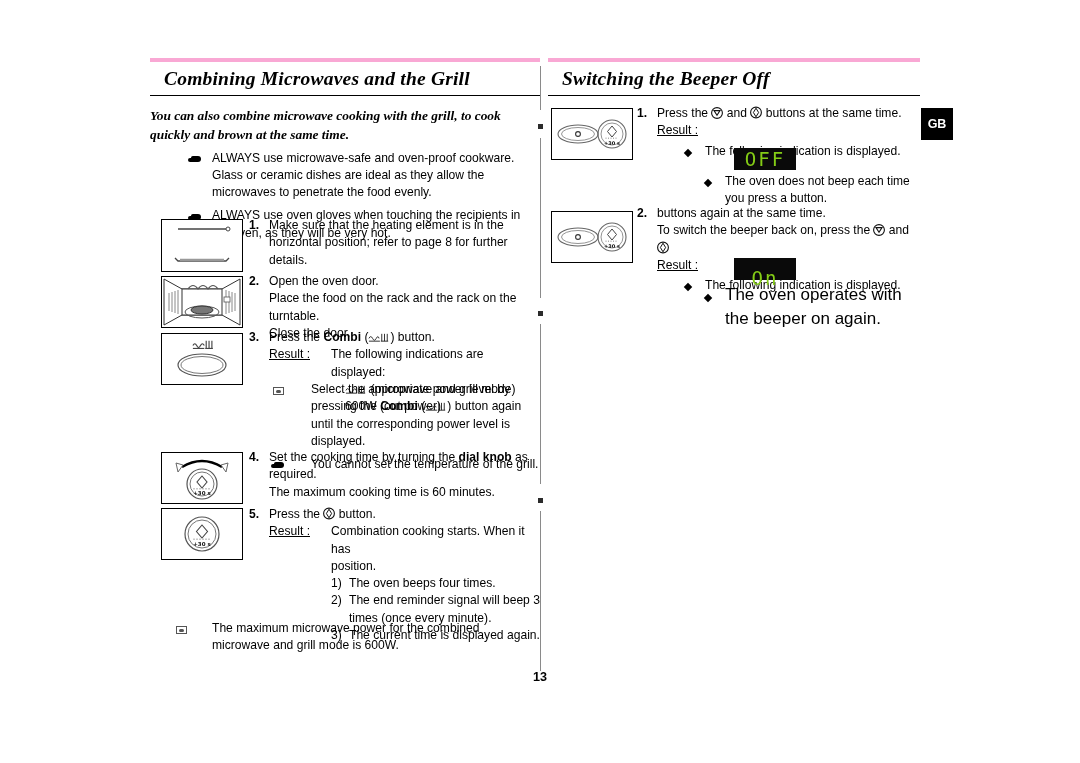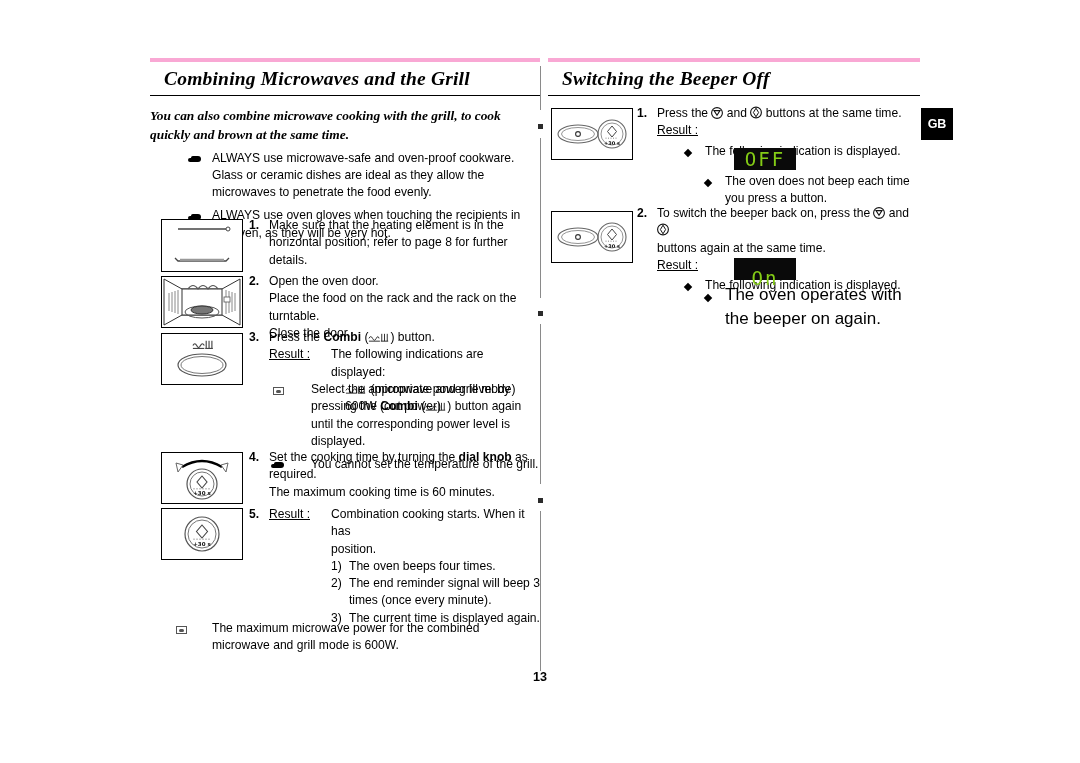--- a/index.html
+++ b/index.html
@@ -277,20 +277,24 @@
     <div class="num">4.</div>
     <div class="body">
       <div><span>Set the cooking time by turning the </span><b>dial knob</b><span> as required.</span></div>
       <div>The maximum cooking time is 60 minutes.</div>
     </div>
   </div>
 
   <div style="position:absolute;left:249px;top:506px;width:291px;" class="step">
     <div class="num">5.</div>
     <div class="body">
+      <div><span>Press the </span><span class="ico start-ico"><svg width="12" height="13" viewBox="0 0 12 13">
+              <circle cx="6" cy="6.5" r="5.4" fill="none" stroke="#111" stroke-width="1.1"></circle>
+              <path d="M6 2.2 l2.6 4.3 l-2.6 4.3 l-2.6 -4.3 z" fill="none" stroke="#111" stroke-width="1"></path>
+            </svg></span><span> button.</span></div>
       <div class="res">
         <div class="lbl">Result :</div>
         <div class="val">
           <div>Combination cooking starts. When it has</div>
           <div>position.</div>
           <ul class="ol-sub indent2">
             <li>
                 <span class="n">1)</span>
                 <span>The oven beeps four times.</span>
               </li>
@@ -378,28 +382,28 @@
   </div>
 
   <div class="dia" style="position:absolute;left:705px;top:170px;width:215px;font-size:12px;line-height:1.43;">
     <div class="d"><span class="diamond"></span></div>
     <div class="t">The oven does not beep each time you press a button.</div>
   </div>
 
   <div style="position:absolute;left:637px;top:205px;width:283px;" class="step">
     <div class="num">2.</div>
     <div class="body">
+      <div>buttons again at the same time.</div>
       <div><span>To switch the beeper back on, press the </span><span class="ico stop-ico"><svg width="12" height="12" viewBox="0 0 12 12">
               <circle cx="6" cy="6" r="5.4" fill="none" stroke="#111" stroke-width="1.1"></circle>
               <path d="M3 3.6 h6 l-3 4.6 z" fill="none" stroke="#111" stroke-width="1.1"></path>
             </svg></span><span> and </span><span class="ico start-ico"><svg width="12" height="13" viewBox="0 0 12 13">
               <circle cx="6" cy="6.5" r="5.4" fill="none" stroke="#111" stroke-width="1.1"></circle>
               <path d="M6 2.2 l2.6 4.3 l-2.6 4.3 l-2.6 -4.3 z" fill="none" stroke="#111" stroke-width="1"></path>
             </svg></span></div>
-      <div>buttons again at the same time.</div>
       <div style="text-decoration:underline;display:inline-block;">Result :</div>
       <div class="dia indent1">
         <div class="d"><span class="diamond"></span></div>
         <div class="t">The following indication is displayed.</div>
       </div>
     </div>
   </div>
 
   <div class="lcd" style="position:absolute;left:734px;top:258px;width:62px;height:22px;padding-top:10px;">
     <span>On</span>

